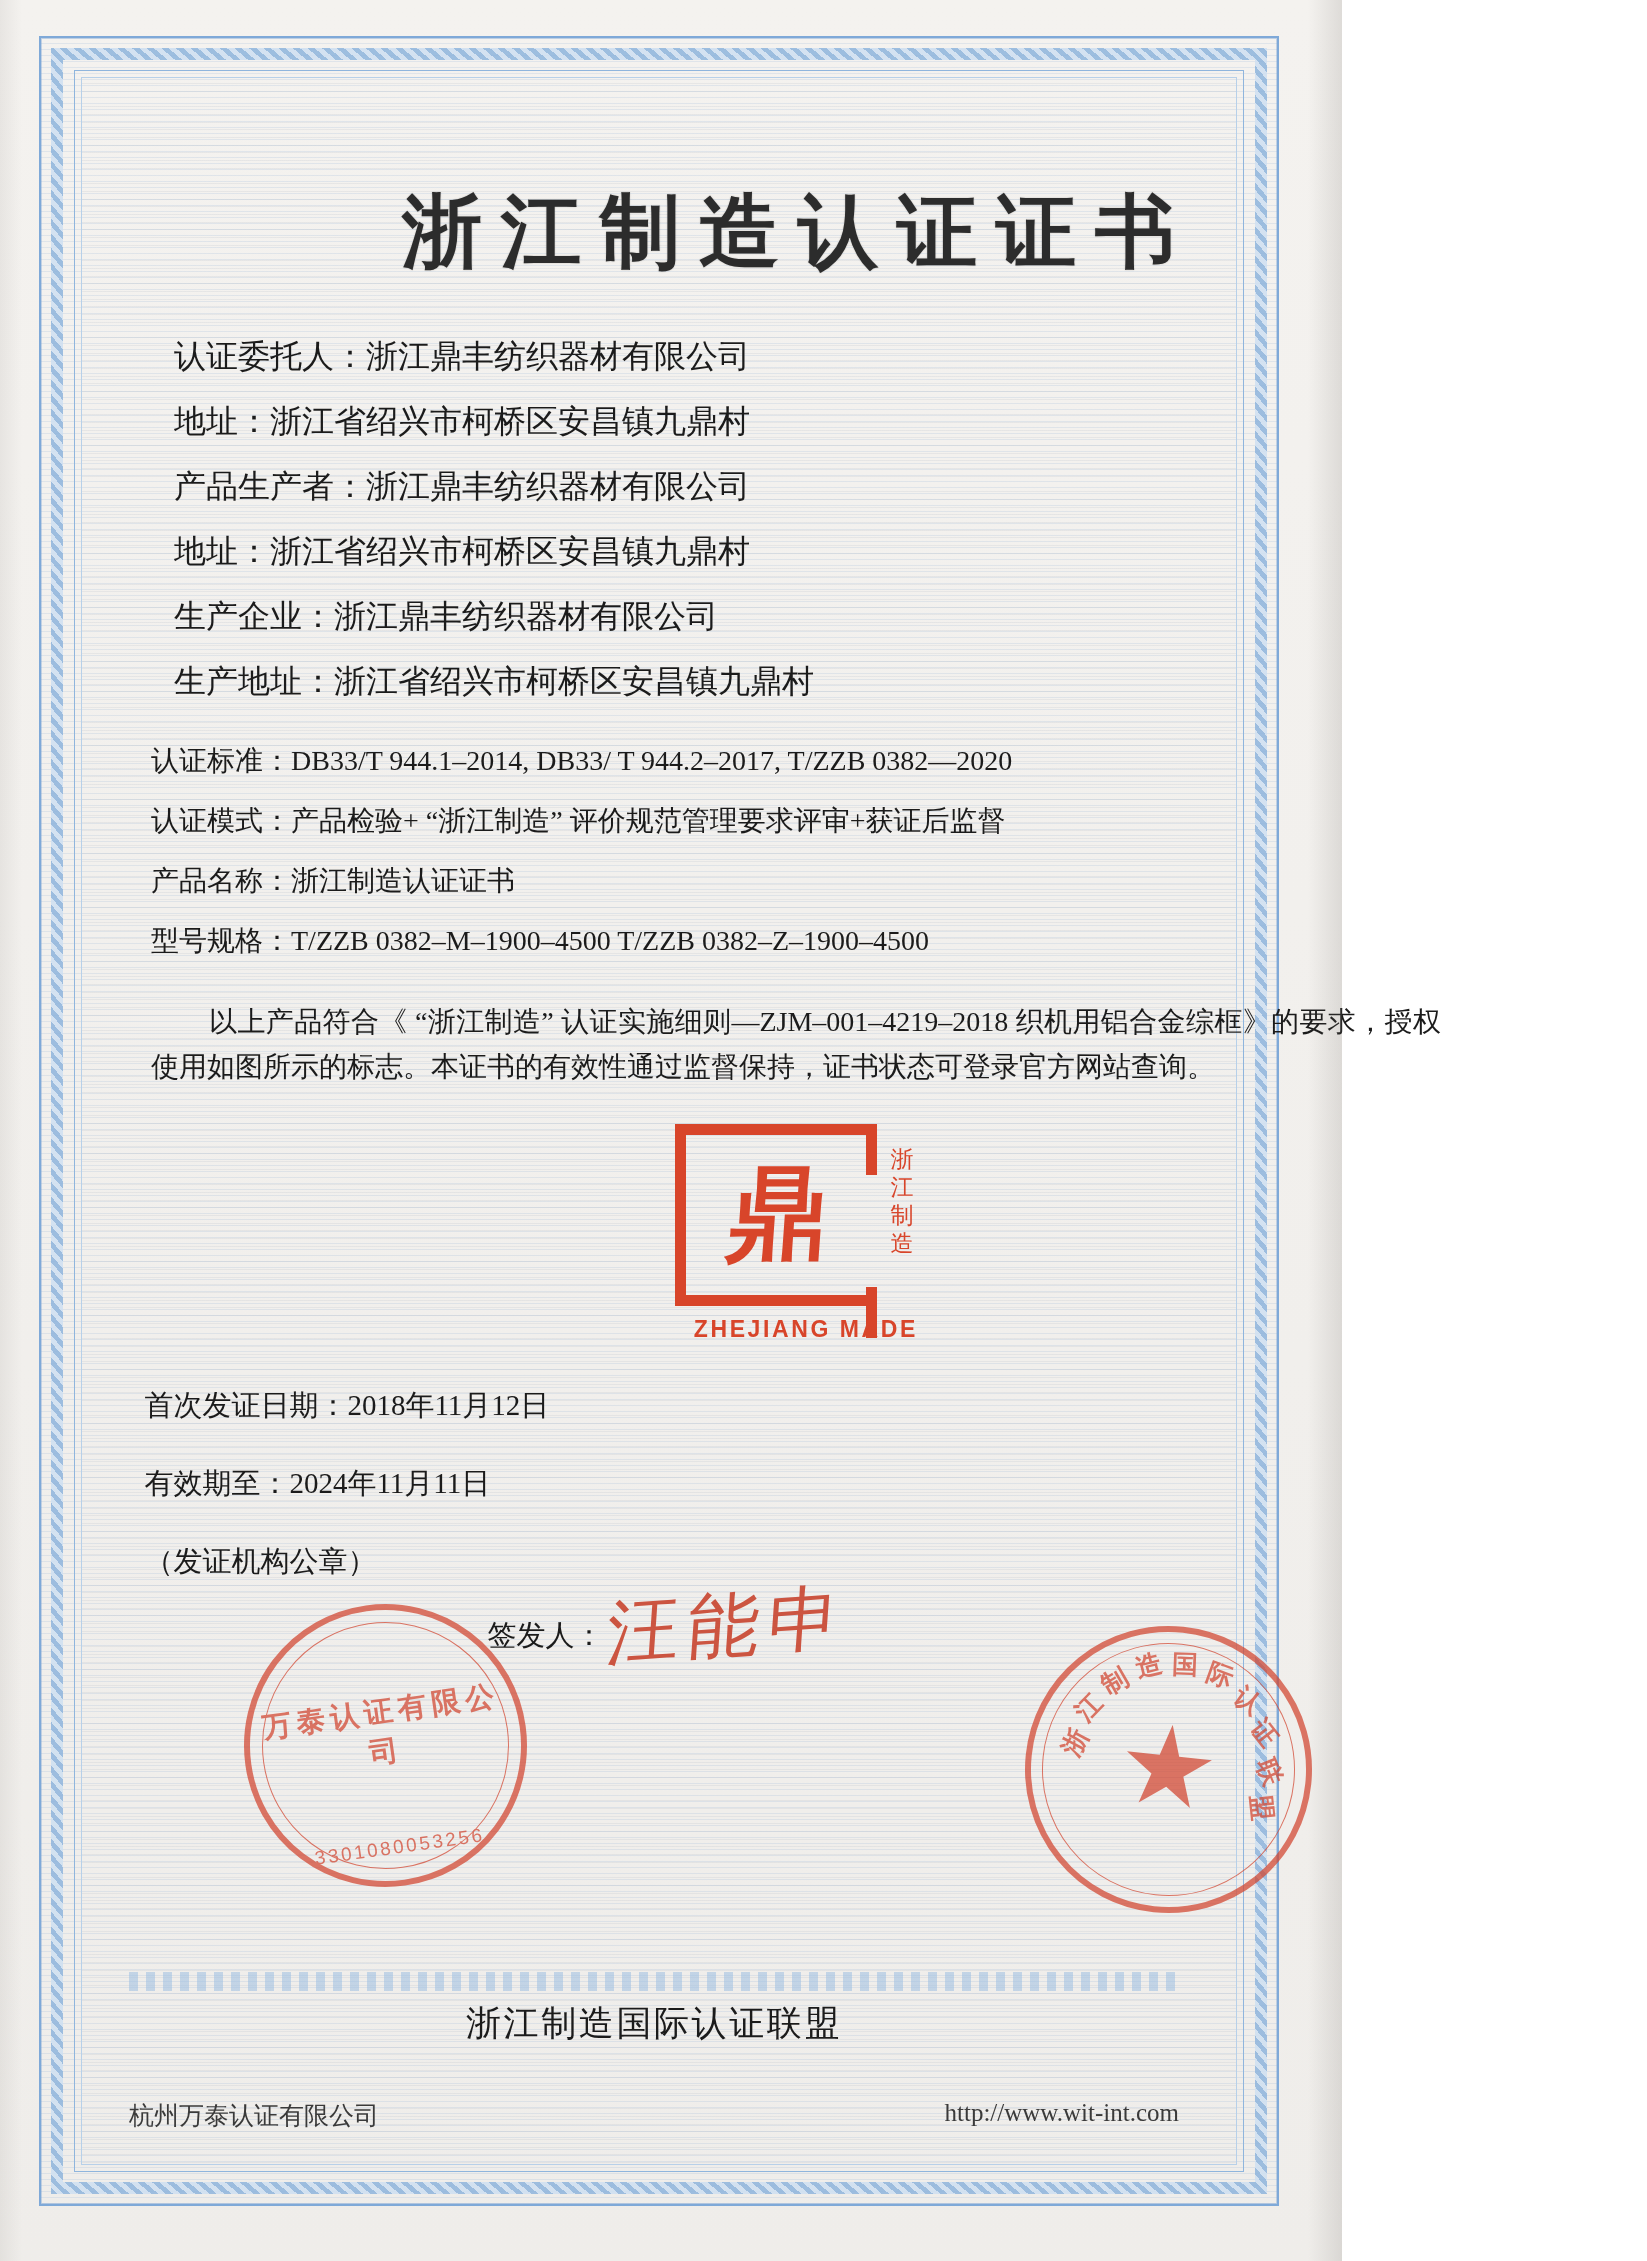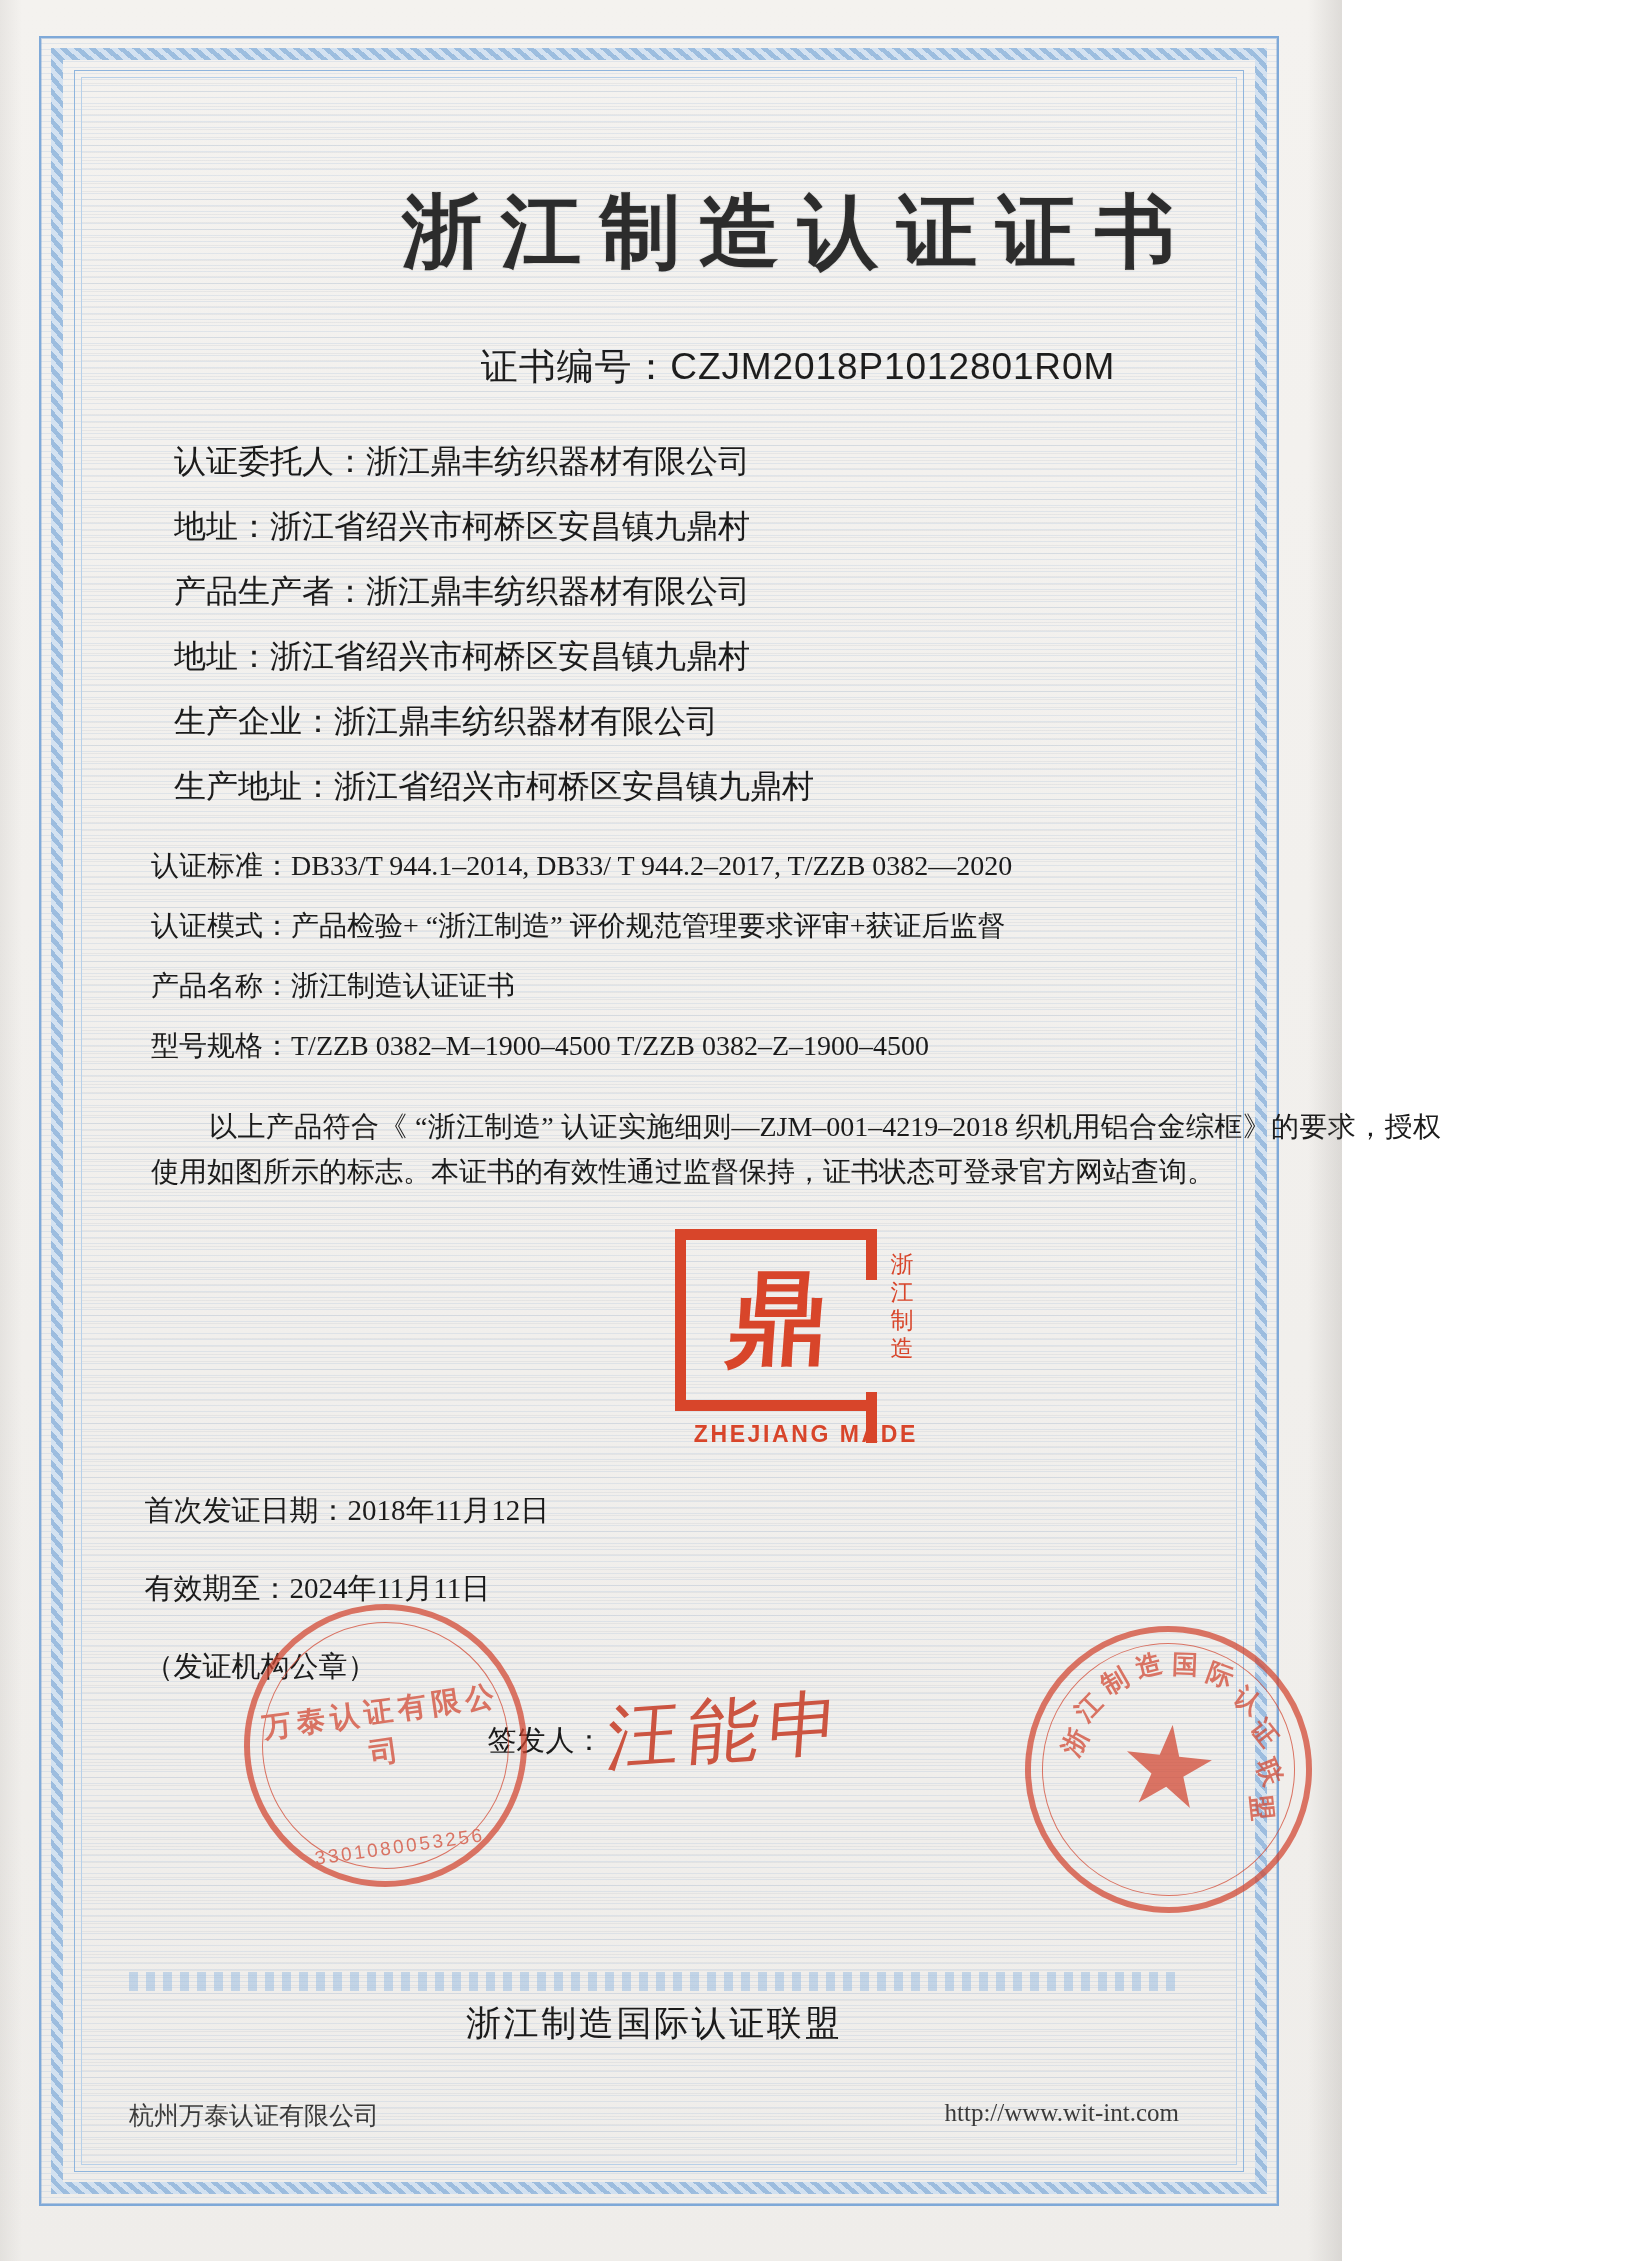--- a/index.html
+++ b/index.html
@@ -337,23 +337,20 @@
   <div class="border-outer"></div>
   <div class="border-band"></div>
   <div class="border-inner"></div>
   <div class="border-inner2"></div>
   <div class="watermark"></div>
 
   <div class="content">
 
     <div class="title">浙江制造认证证书</div>
 
-    <div class="cert-no">
-      <span class="label">证书编号：</span><span class="val">CZJM2018P1012801R0M</span>
-    </div>
 
     <div class="fields">
       <div class="field-row">
         <span class="k">认证委托人：</span><span class="v">浙江鼎丰纺织器材有限公司</span>
       </div>
       <div class="field-row">
         <span class="k">地址：</span><span class="v">浙江省绍兴市柯桥区安昌镇九鼎村</span>
       </div>
       <div class="field-row">
         <span class="k">产品生产者：</span><span class="v">浙江鼎丰纺织器材有限公司</span>

